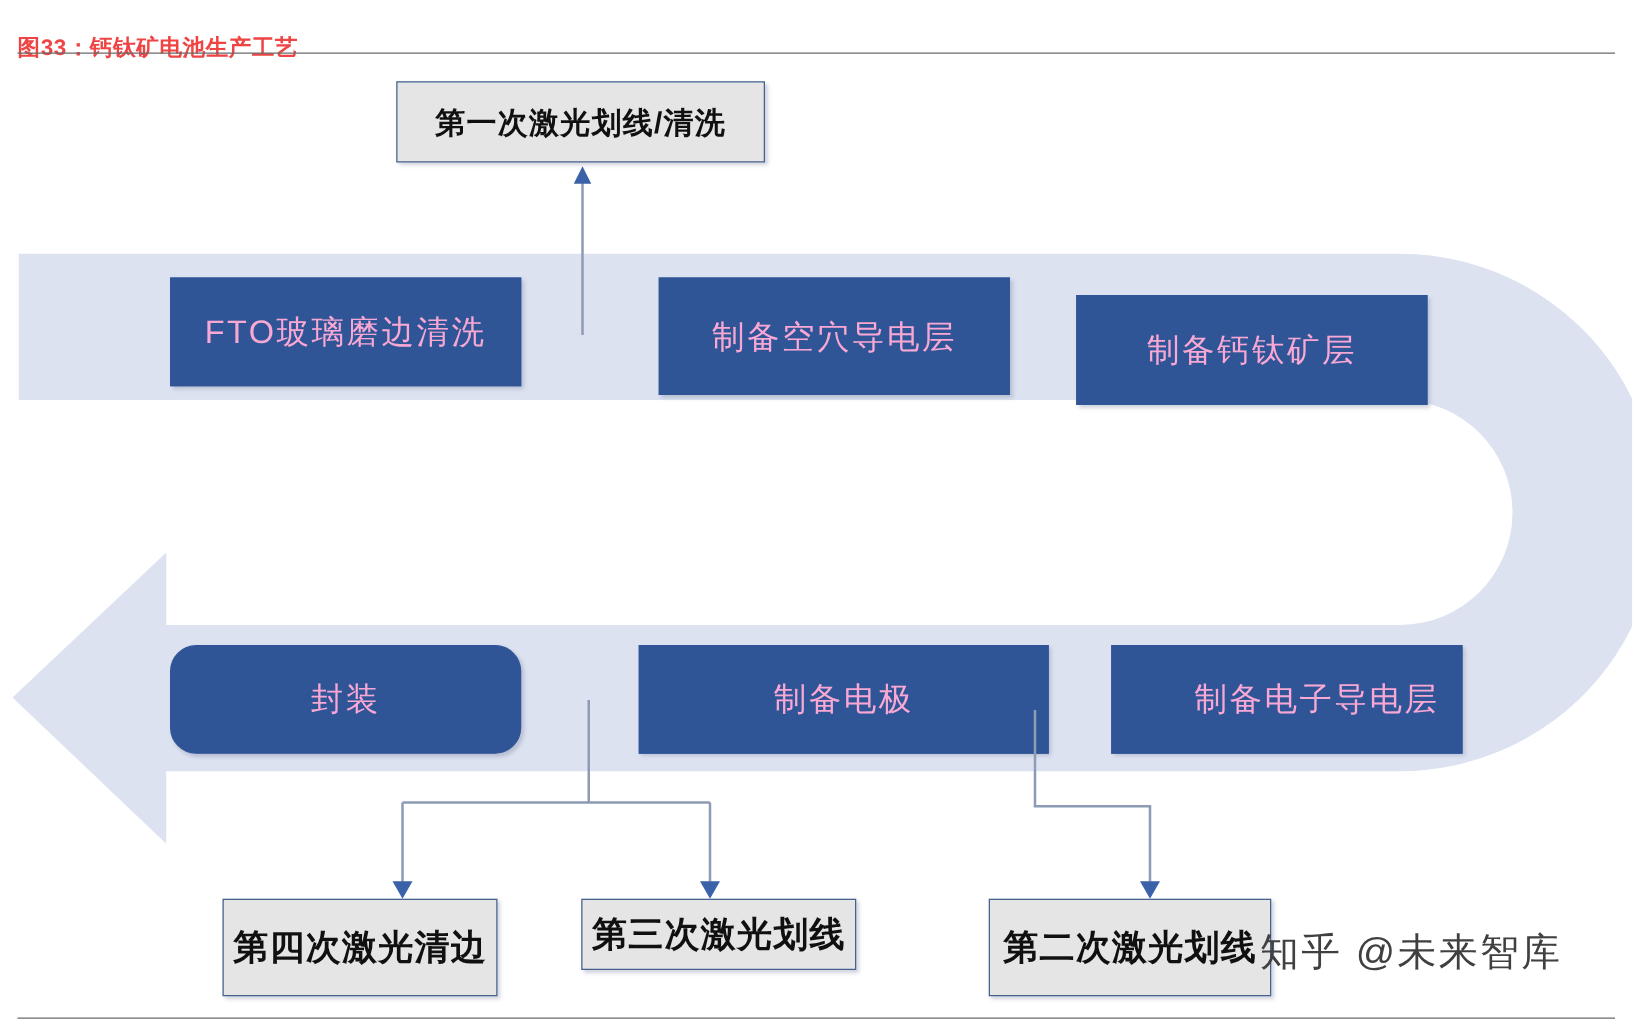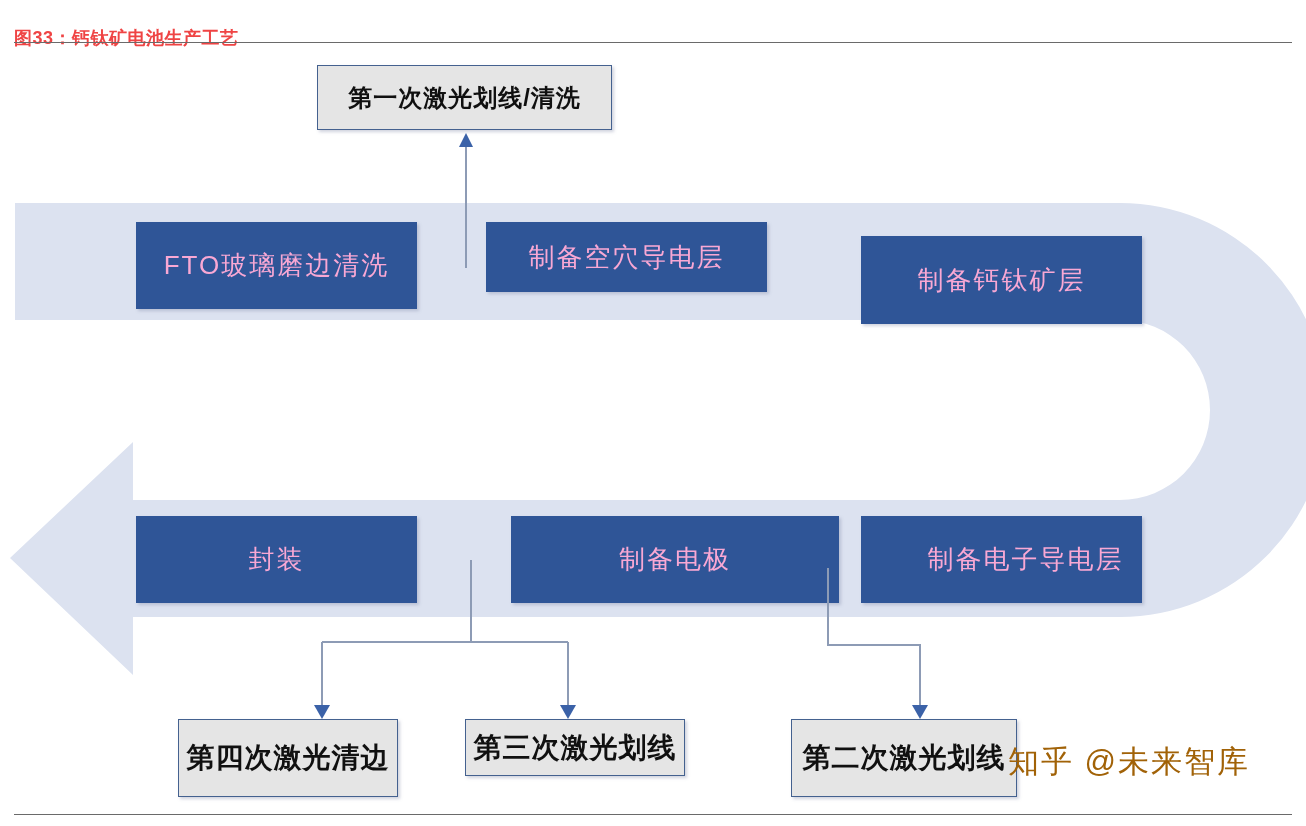--- a/index.html
+++ b/index.html
@@ -107,21 +107,21 @@
     height: 826px;
     pointer-events: none;
   }
 
   
   #watermark {
     position: absolute;
     left: 1008px;
     top: 741px;
     font-size: 31px;
-    color: #a16207;
+    color: #404040;
     letter-spacing: 2px;
     white-space: nowrap;
     font-weight: 400;
   }
 </style>
 </head>
 <body>
 
 <div id="page">
 
@@ -145,37 +145,37 @@
   </svg>
 
   <div class="out-box big" style="left:317px; top:65px; width:295px; height:65px;">
     <span class="label">第一次激光划线/清洗</span>
   </div>
 
   <div class="proc-box" style="left:136px; top:222px; width:281px; height:87px;">
     <span class="label">FTO玻璃磨边清洗</span>
   </div>
 
-  <div class="proc-box" style="left:486px; top:222px; width:281px; height:70px;">
+  <div class="proc-box" style="left:527px; top:222px; width:281px; height:94px;">
     <span class="label">制备空穴导电层</span>
   </div>
 
   <div class="proc-box" style="left:861px; top:236px; width:281px; height:88px;font-family:Liberation Serif, serif;">
     <span class="label">制备钙钛矿层</span>
   </div>
 
-  <div class="proc-box" style="left:136px; top:516px; width:281px; height:87px;">
+  <div class="proc-box" style="left:136px; top:516px; width:281px; height:87px;border-radius:21px;">
     <span class="label">封装</span>
   </div>
 
   <div class="proc-box" style="left:511px; top:516px; width:328px; height:87px;">
     <span class="label">制备电极</span>
   </div>
 
-  <div class="proc-box" style="left:861px; top:516px; width:281px; height:87px;padding-left:48px;">
+  <div class="proc-box" style="left:889px; top:516px; width:281px; height:87px;padding-left:48px;">
     <span class="label">制备电子导电层</span>
   </div>
 
   <div class="out-box" style="left:178px; top:719px; width:220px; height:78px;">
     <span class="label">第四次激光清边</span>
   </div>
 
   <div class="out-box" style="left:465px; top:719px; width:220px; height:57px;">
     <span class="label">第三次激光划线</span>
   </div>

